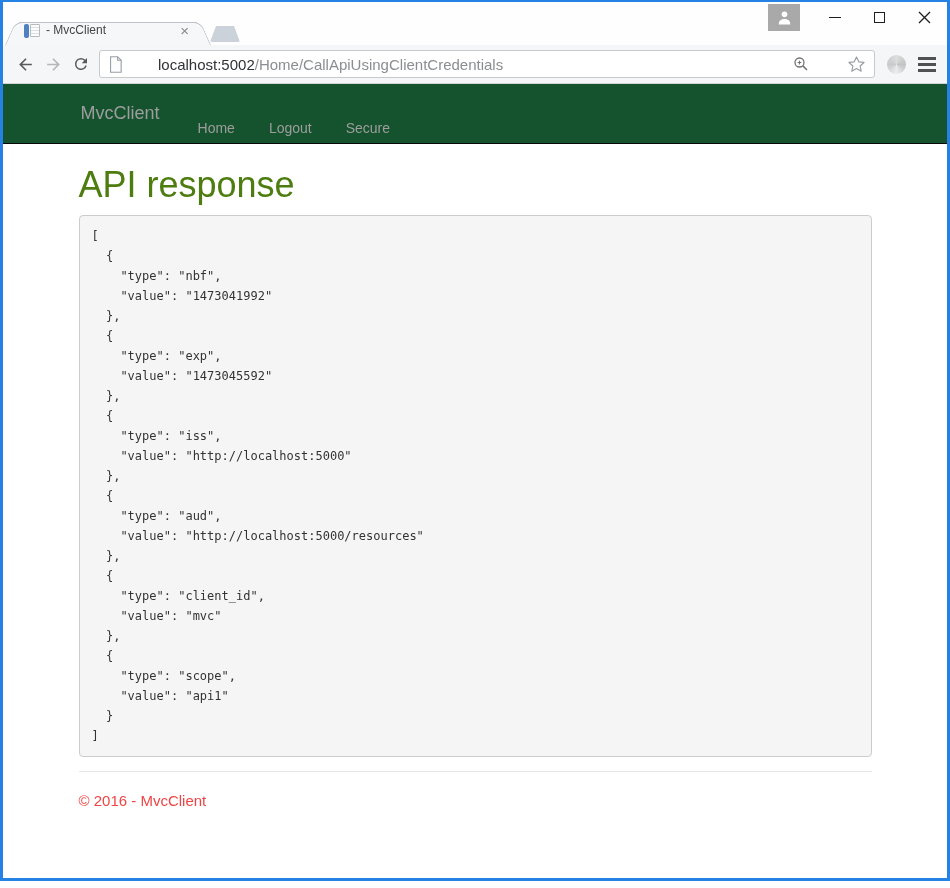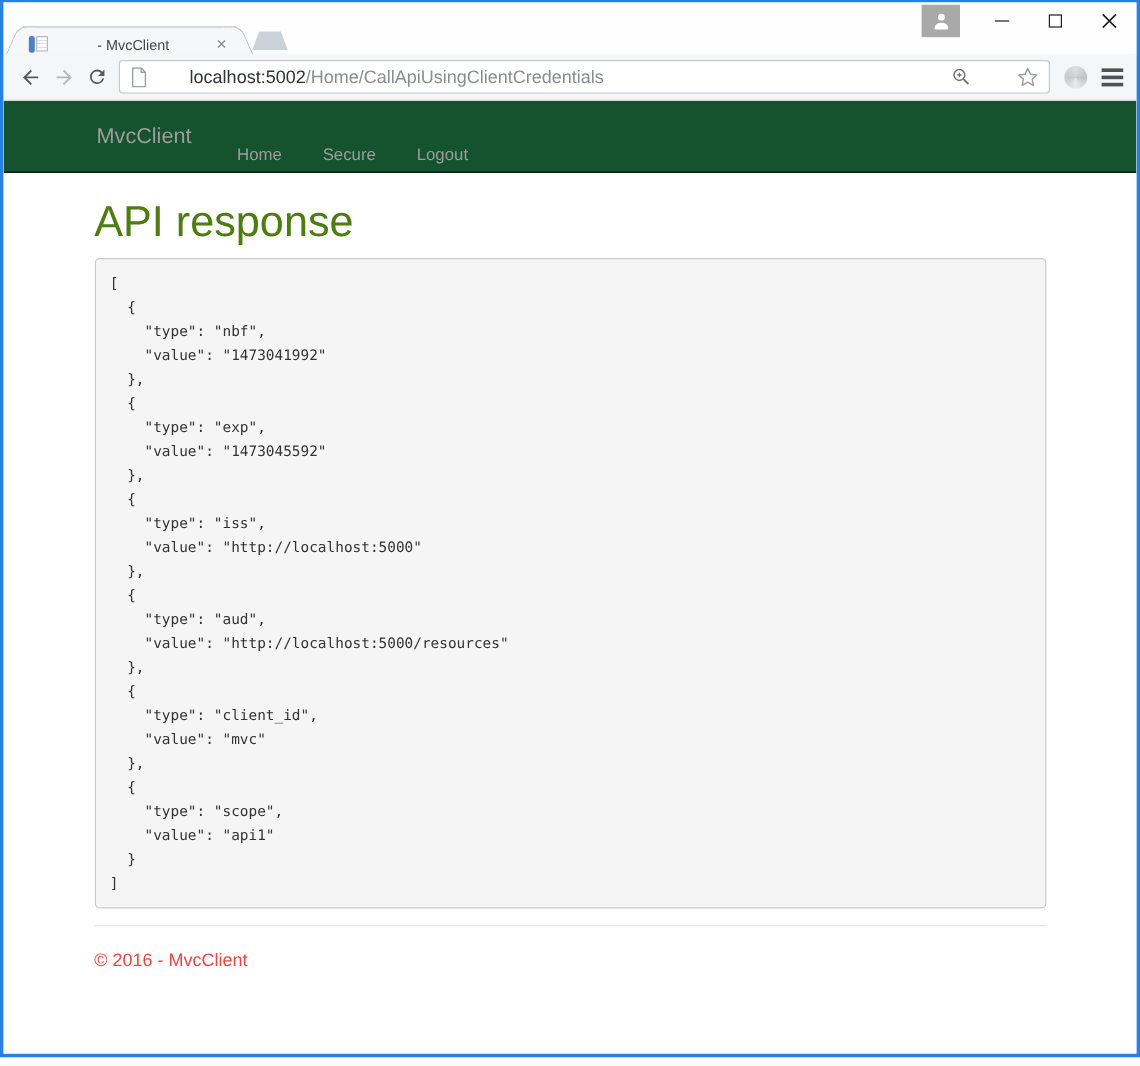--- a/index.html
+++ b/index.html
@@ -13,21 +13,21 @@
   .chrome-window {
     position: absolute; left: 0; top: 0; width: 950px; height: 881px;
     border: solid #2581e3; border-width: 2px 3px 3px 3px; background: #fff;
   }
 
   
   .titlebar { position: relative; height: 43px; background: #fefefe; }
   .tab {
     position: absolute; left: 16px; top: 20px; width: 178px; height: 23px;
     background: #f6f7f8; border-top: 1px solid #bcc2c8;
-    display: flex; align-items: flex-end; padding: 0 4px 0 5px; gap: 35px;
+    display: flex; align-items: flex-start; padding: 0 4px 0 5px;
   }
   .tab::before, .tab::after {
     content: ""; position: absolute; top: -1px; bottom: 0; width: 14px;
     background: #f6f7f8; z-index: 0;
   }
   .tab::before {
     left: -9px; transform: skewX(-24deg);
     border-left: 1px solid #bcc2c8; border-top: 1px solid #bcc2c8; border-top-left-radius: 7px;
   }
   .tab::after {
@@ -173,22 +173,22 @@
       <span class="menu-bar"></span>
     </div>
   </div>
 
   <div class="page">
     <nav class="site-navbar">
       <div class="nav-inner">
         <a class="brand" href="#">MvcClient</a>
         <div class="nav-links">
           <a class="nav-link" href="#">Home</a>
+          <a class="nav-link" href="#">Logout</a>
           <a class="nav-link" href="#">Secure</a>
-          <a class="nav-link" href="#">Logout</a>
         </div>
       </div>
     </nav>
 
     <div class="container">
       <h1 class="page-heading">API response</h1>
       <pre class="api-pre">[
   {
     "type": "nbf",
     "value": "1473041992"

